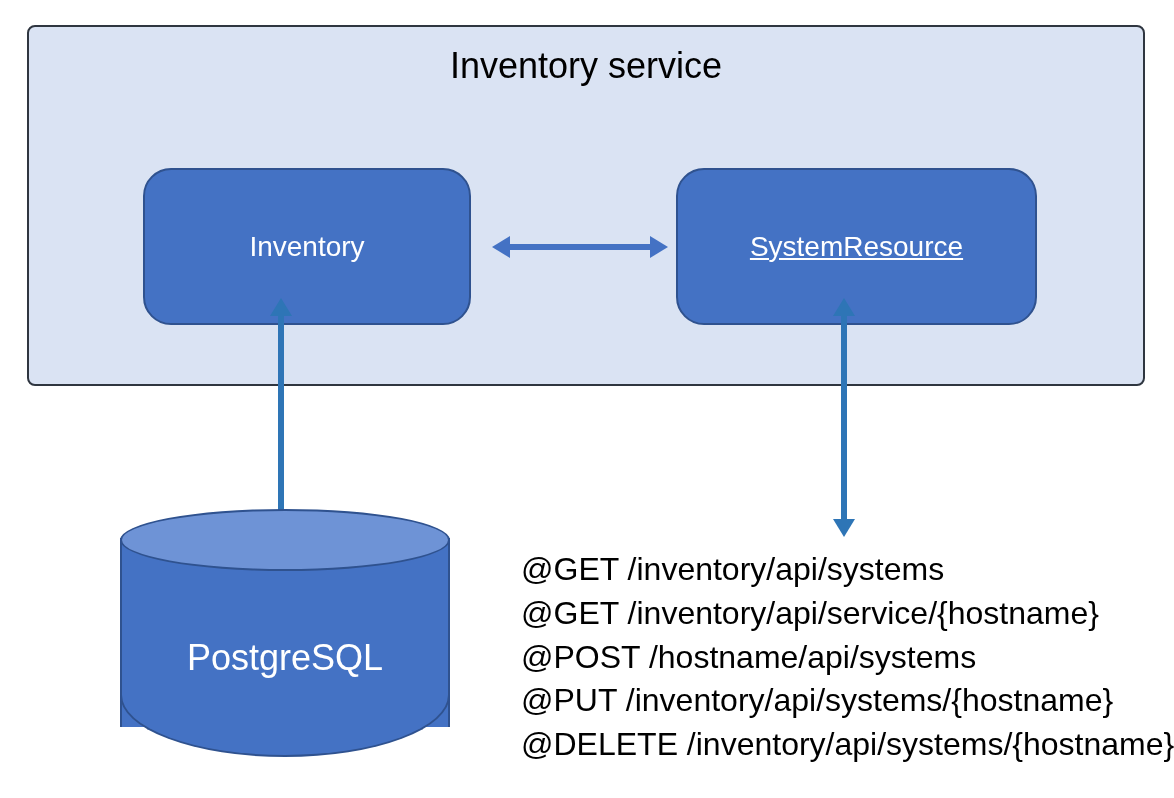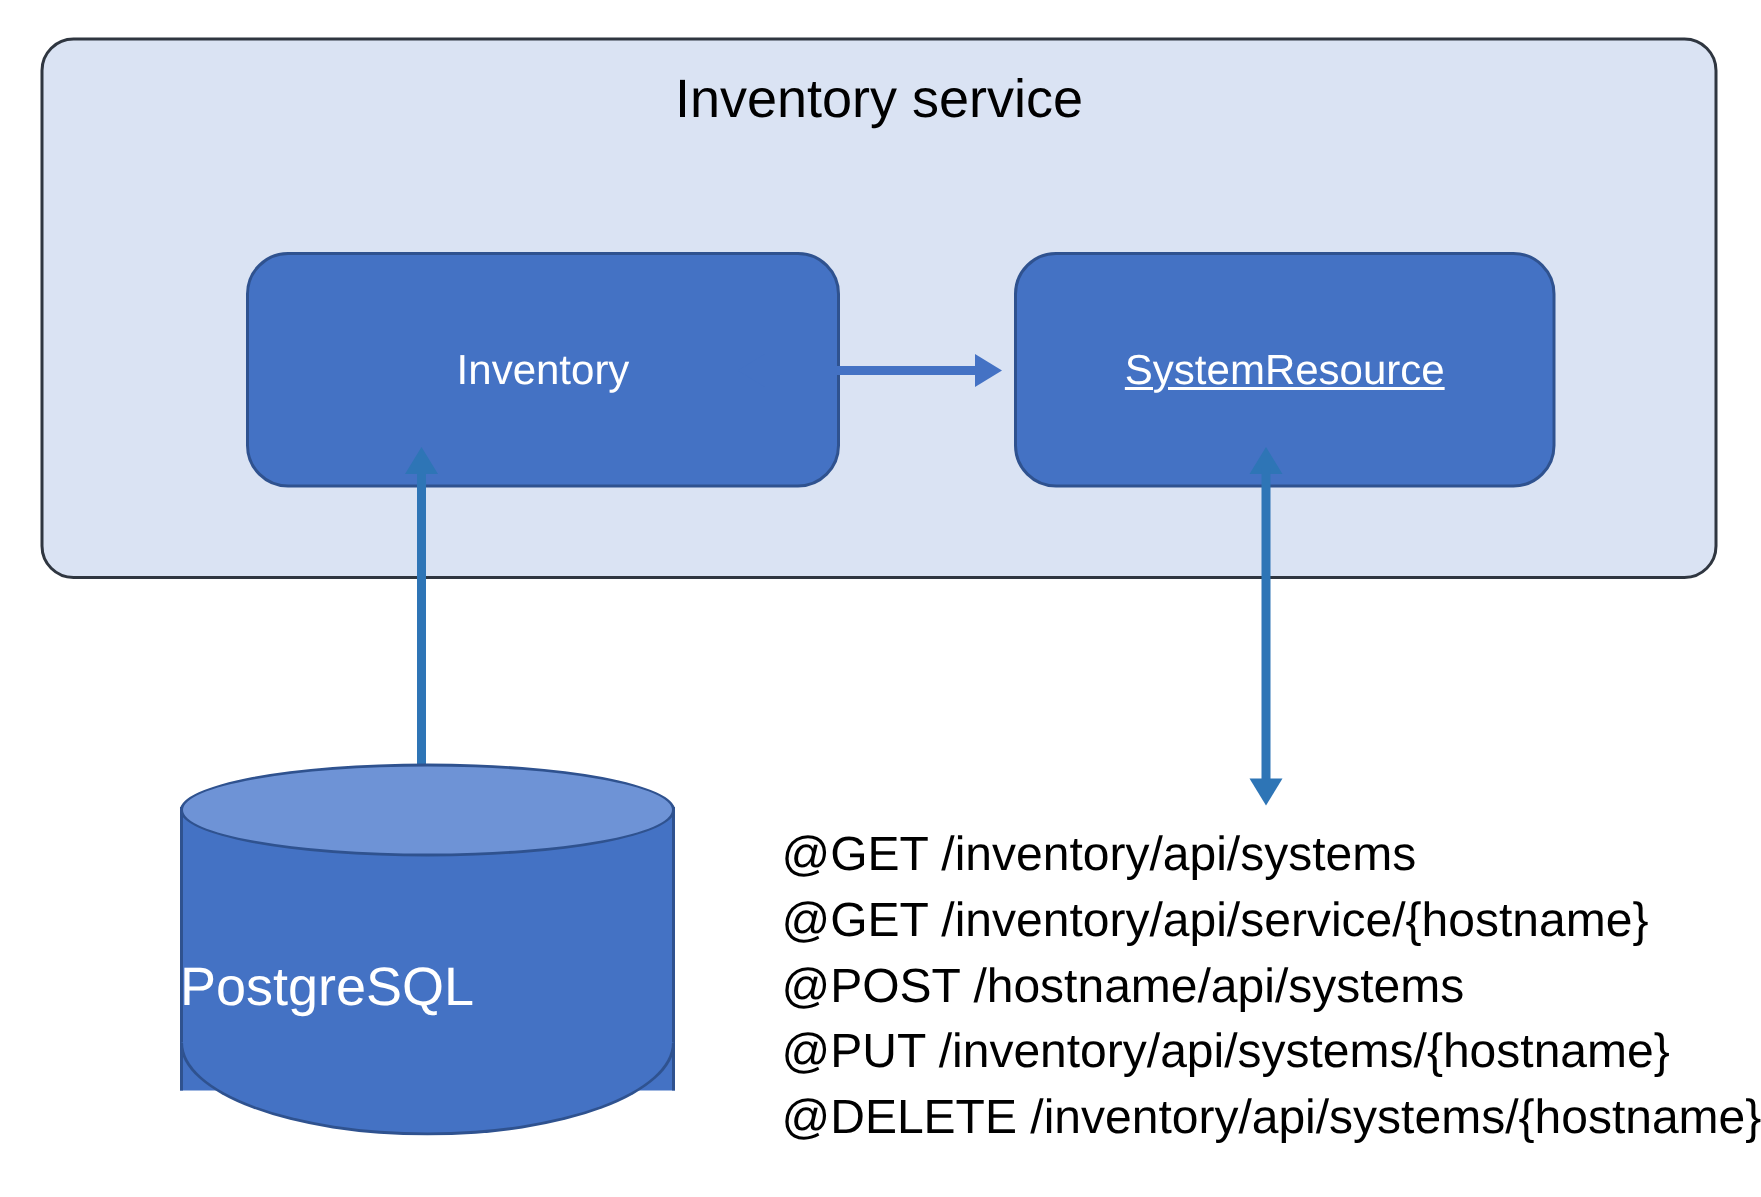--- a/index.html
+++ b/index.html
@@ -12,21 +12,21 @@
       overflow: hidden;
     }
     .service-container {
       position: absolute;
       left: 27px;
       top: 25px;
       width: 1118px;
       height: 361px;
       background: #dae3f3;
       border: 2px solid #2f3640;
-      border-radius: 22px;
+      border-radius: 8px;
     }
     .service-title {
       position: absolute;
       top: 18px;
       left: 50%;
       transform: translateX(-50%);
       font-size: 36px;
       color: #000;
       font-weight: 400;
     }
@@ -36,23 +36,23 @@
       border: 2px solid #2f528f;
       border-radius: 28px;
       color: #ffffff;
       font-size: 28px;
       display: flex;
       align-items: center;
       justify-content: center;
       font-weight: 400;
     }
     .box-inventory {
-      left: 135px;
+      left: 114px;
       top: 141px;
-      width: 396px;
+      width: 328px;
       height: 157px;
     }
     .box-systemresource {
       left: 647px;
       top: 141px;
       width: 361px;
       height: 157px;
       text-decoration: underline;
     }
     .cylinder {
@@ -90,21 +90,21 @@
       width: 330px;
       height: 62px;
       background: #6e93d6;
       border: 2px solid #2f528f;
       border-radius: 50%;
     }
     .cylinder-label {
       position: absolute;
       top: 128px;
       width: 100%;
-      text-align: left;
+      text-align: center;
       color: #ffffff;
       font-size: 36px;
       font-weight: 400;
     }
     .arrow-h {
       position: absolute;
       left: 463px;
       top: 209px;
       width: 176px;
       height: 22px;

